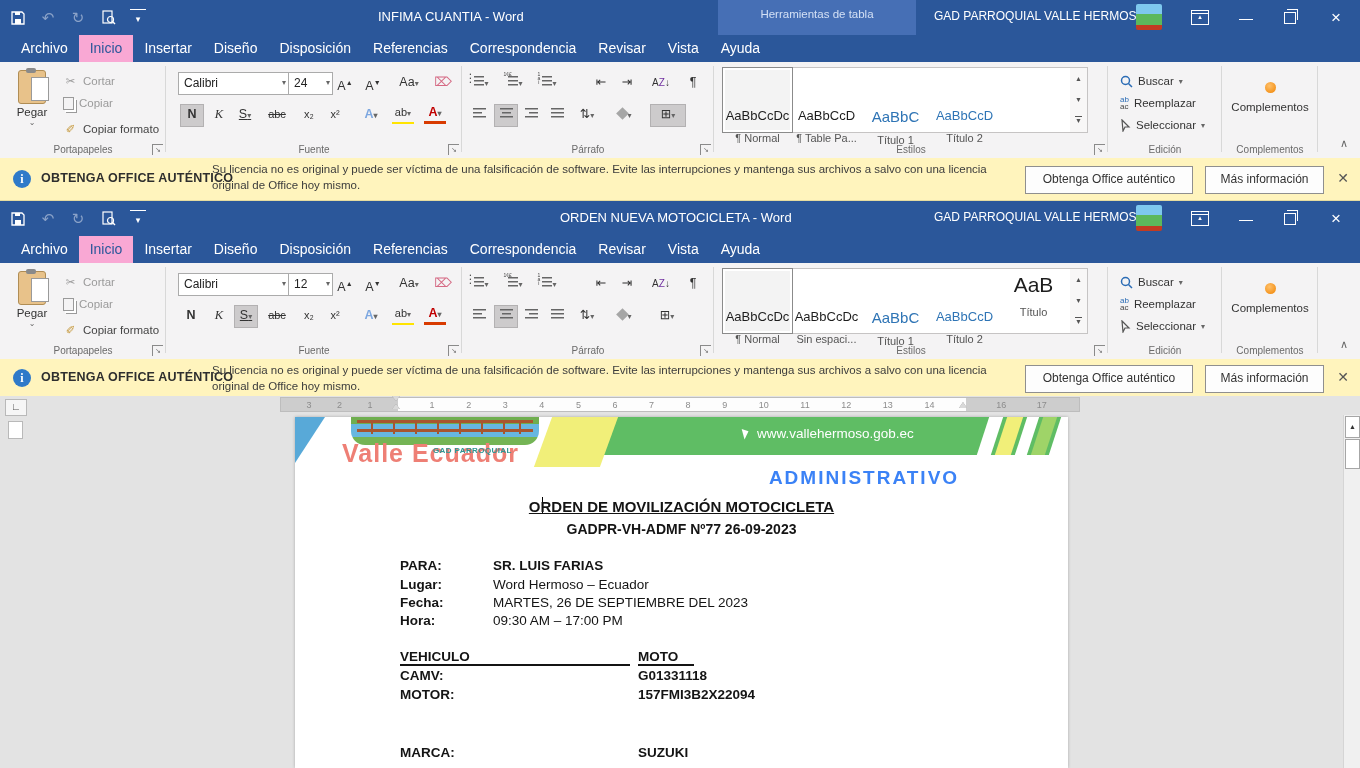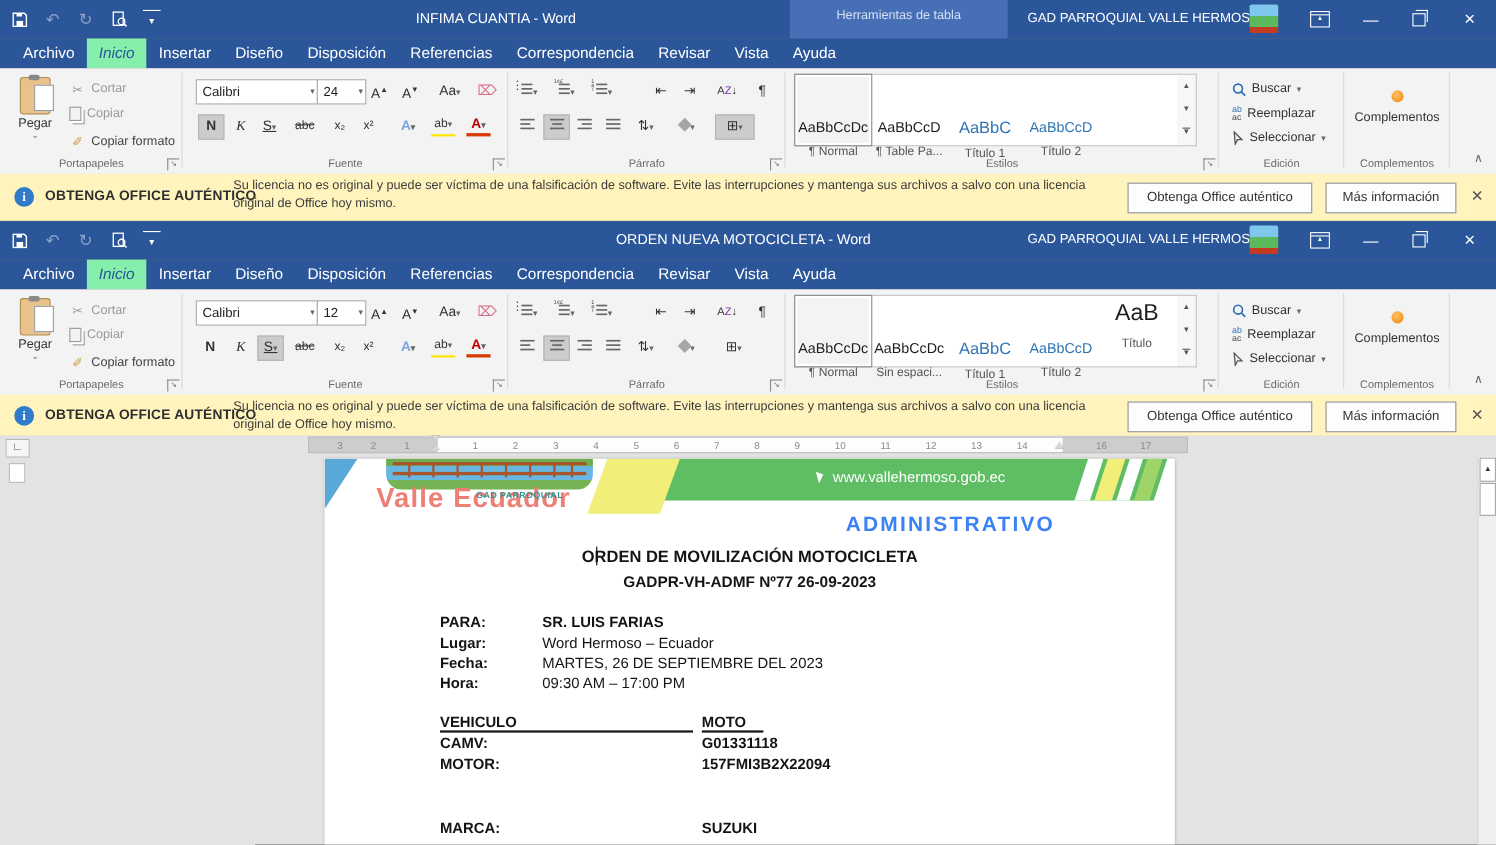--- a/index.html
+++ b/index.html
@@ -16,21 +16,21 @@
   .account{position:absolute;top:9px;font-size:12px;color:#fff;white-space:nowrap;}
   .avatar{position:absolute;width:26px;height:26px;top:4px;border-radius:2px;
     background:linear-gradient(180deg,#7ec8ee 0 40%,#5cb85c 40% 80%,#c23b22 80%);}
   .wctl{position:absolute;top:0;height:35px;width:44px;display:flex;align-items:center;justify-content:center;color:#fff;font-size:14px;}
   .restore-ico{width:10px;height:10px;border:1px solid #fff;position:relative;}
   .restore-ico:before{content:"";position:absolute;left:2px;top:-4px;width:10px;height:10px;border:1px solid #fff;border-bottom:none;border-left:none;}
   .ribopts{width:16px;height:13px;border:1px solid #fff;position:relative;font-size:7px;line-height:11px;text-align:center;}
   .ribopts:before{content:"";position:absolute;left:0;top:2px;width:16px;height:1px;background:#fff;}
   .tabs{position:absolute;left:10px;top:0;height:27px;display:flex;}
   .tabs span{padding:5px 11px 0 11px;font-size:14px;height:22px;text-align:right;}
-  .tabs span:nth-child(2){background:#86efac;color:#2b579a;font-style:italic;}
+  .tabs span:nth-child(2){background:#f9a8d4;color:#2b579a;}
   .ctxblock{position:absolute;top:0;height:62px;background:#466fb5;}
   .ctxhead{position:absolute;top:8px;width:100%;text-align:center;font-size:11.5px;color:#d3e0f5;}
   .ctxtabs{position:absolute;top:35px;height:27px;display:flex;}
   .ctxtabs span{padding:5px 13px 0 13px;font-size:12.5px;color:#fff;}
   .tellme{position:absolute;top:35px;height:27px;display:flex;align-items:center;gap:7px;font-size:12.5px;color:#fff;}
   .bubble{position:absolute;top:38px;right:14px;}
   
   .ribbon{position:absolute;left:0;top:62px;width:1360px;height:96px;background:#f4f3f4;border-bottom:1px solid #d4d0ce;color:#444;}
   .grp{position:absolute;top:0;height:96px;}
   .gsep{position:absolute;top:4px;width:1px;height:86px;background:#d8d8d8;}
@@ -111,21 +111,21 @@
     background:linear-gradient(180deg,#6fae4f 0 25%,#67b7e0 25% 70%,#74b455 70%);overflow:hidden;}
   .logoimg:before{content:"";position:absolute;left:6px;top:3px;width:176px;height:3px;background:#a8552e;box-shadow:0 9px 0 #a8552e;}
   .logoimg:after{content:"";position:absolute;left:20px;top:3px;width:2px;height:14px;background:#a8552e;
     box-shadow:22px 0 0 #a8552e,44px 0 0 #a8552e,66px 0 0 #a8552e,88px 0 0 #a8552e,110px 0 0 #a8552e,132px 0 0 #a8552e,148px 0 0 #a8552e;}
   .brand{position:absolute;left:47px;top:22px;font-size:25px;color:#ee7f75;letter-spacing:1px;font-weight:bold;}
   .brandsub{position:absolute;left:138px;top:29px;font-size:8px;font-weight:bold;color:#2f9693;letter-spacing:.4px;}
   .site{position:absolute;left:448px;top:9px;color:#fff;font-size:13.5px;display:flex;align-items:center;gap:8px;}
   .cursor-glyph{display:inline-block;width:0;height:0;border-left:6px solid #fff;border-top:4px solid transparent;border-bottom:7px solid transparent;transform:rotate(-15deg);}
   .dept{position:absolute;left:455px;top:50px;width:228px;text-align:center;font-size:19px;font-weight:bold;color:#3b82f6;letter-spacing:2px;}
   .doctitle{position:absolute;left:0;top:81px;width:100%;text-align:center;font-size:15px;font-weight:bold;}
-  .doctitle span{margin-top:12px;}
+  .doctitle span{text-decoration:underline;margin-top:12px;}
   .caret{position:absolute;left:247px;top:80px;width:1px;height:17px;background:#000;}
   .docnum{position:absolute;left:0;top:104px;width:100%;text-align:center;font-size:14px;font-weight:bold;}
   .frow{position:absolute;left:105px;font-size:13.5px;white-space:nowrap;}
   .fl{display:inline-block;width:93px;font-weight:bold;}
   .trow{position:absolute;left:105px;font-size:13.5px;font-weight:bold;white-space:nowrap;}
   .tl{display:inline-block;width:238px;}
   .thl{display:inline-block;width:230px;border-bottom:2px solid #141414;}
   .thr{display:inline-block;width:56px;border-bottom:2px solid #141414;margin-left:8px;}
   
   .sbar{position:absolute;left:1343px;top:19px;width:16px;height:353px;background:#f0f0f0;border-left:1px solid #d5d5d5;}

